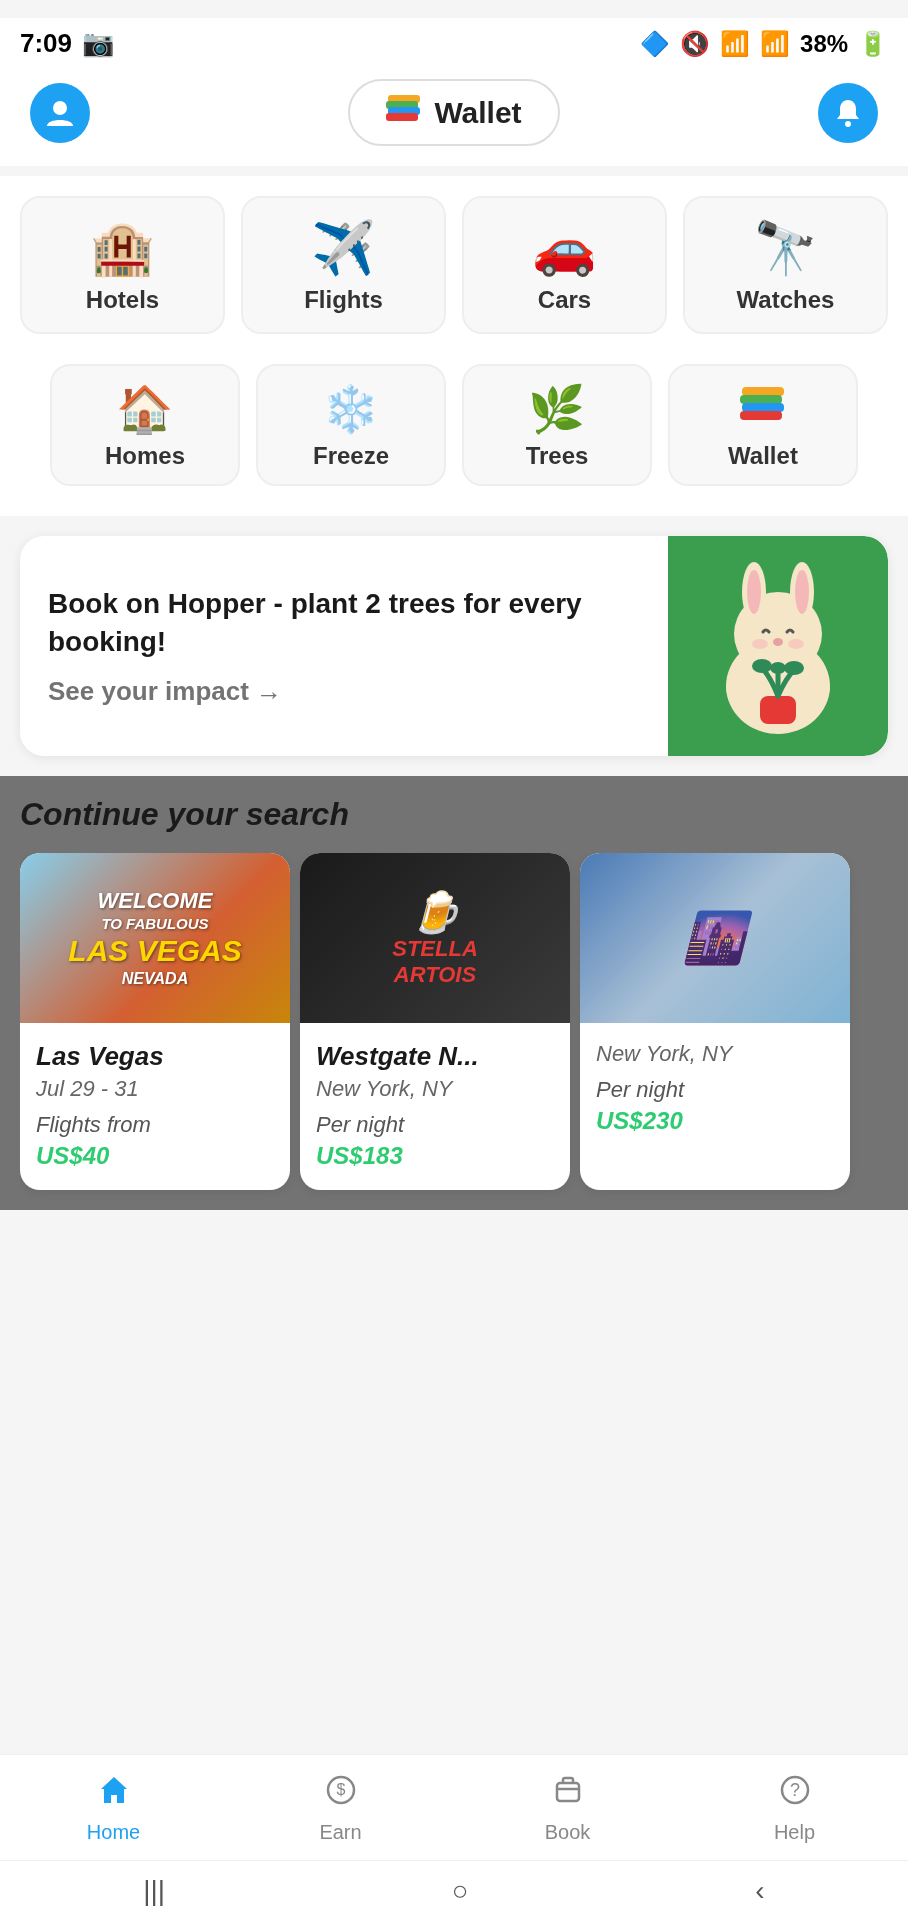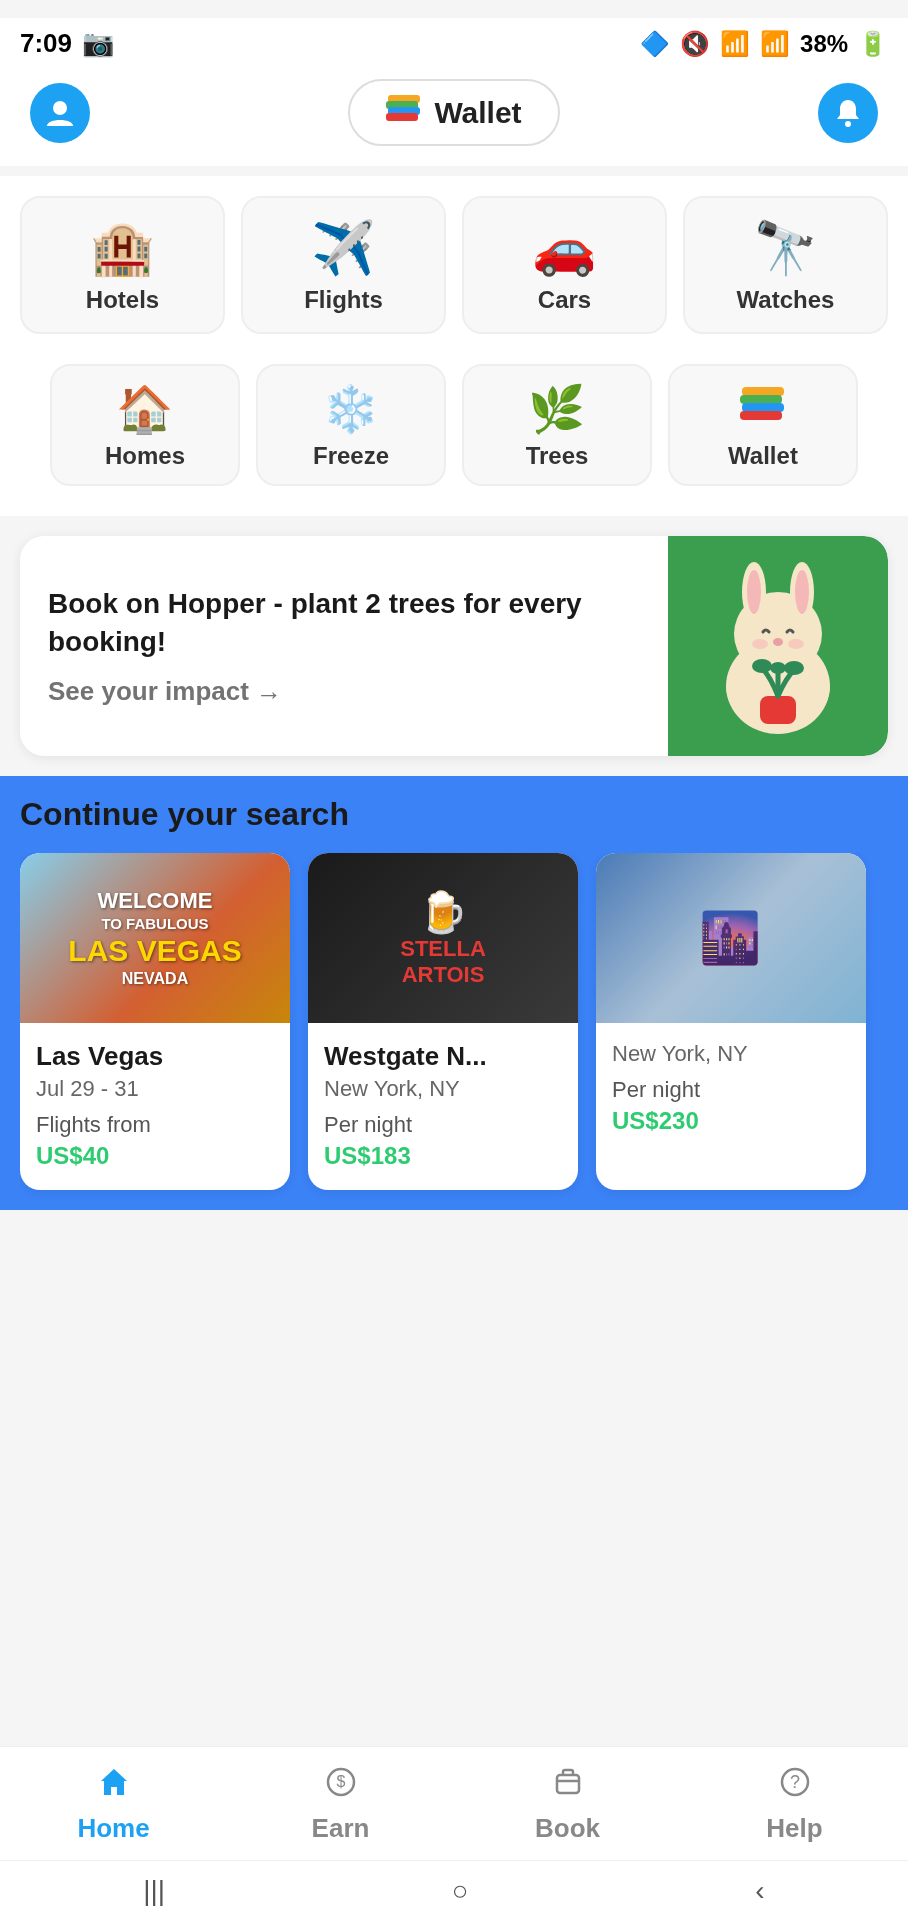--- a/index.html
+++ b/index.html
@@ -162,31 +162,32 @@
       align-items: center;
       justify-content: center;
       font-size: 90px;
       position: relative;
       overflow: hidden;
     }
 
     
     .search-section {
       padding: 20px 20px 10px;
-      background: #3b82f6;
+      background: #737373;
+      font-style: italic;
     }
     .search-section h2 {
       font-size: 32px;
       font-weight: 800;
       color: #1a1a1a;
       margin-bottom: 20px;
     }
     .search-cards {
       display: flex;
-      gap: 18px;
+      gap: 10px;
       overflow-x: auto;
       padding-bottom: 10px;
     }
     .search-card {
       background: white;
       border-radius: 20px;
       overflow: hidden;
       min-width: 270px;
       max-width: 270px;
       box-shadow: 0 2px 10px rgba(0,0,0,0.08);
@@ -240,21 +241,21 @@
     }
     .nav-item {
       display: flex;
       flex-direction: column;
       align-items: center;
       gap: 6px;
       cursor: pointer;
       flex: 1;
     }
     .nav-item .nav-icon { font-size: 34px; }
-    .nav-item .nav-label { font-size: 26px; color: #888; font-weight: 700; }
+    .nav-item .nav-label { font-size: 20px; color: #888; font-weight: 400; }
     .nav-item.active .nav-label { color: #1da1f2; }
     .nav-item.active .nav-icon { color: #1da1f2; }
 
     
     .android-nav {
       position: fixed;
       bottom: 0;
       left: 0;
       width: 908px;
       height: 60px;

